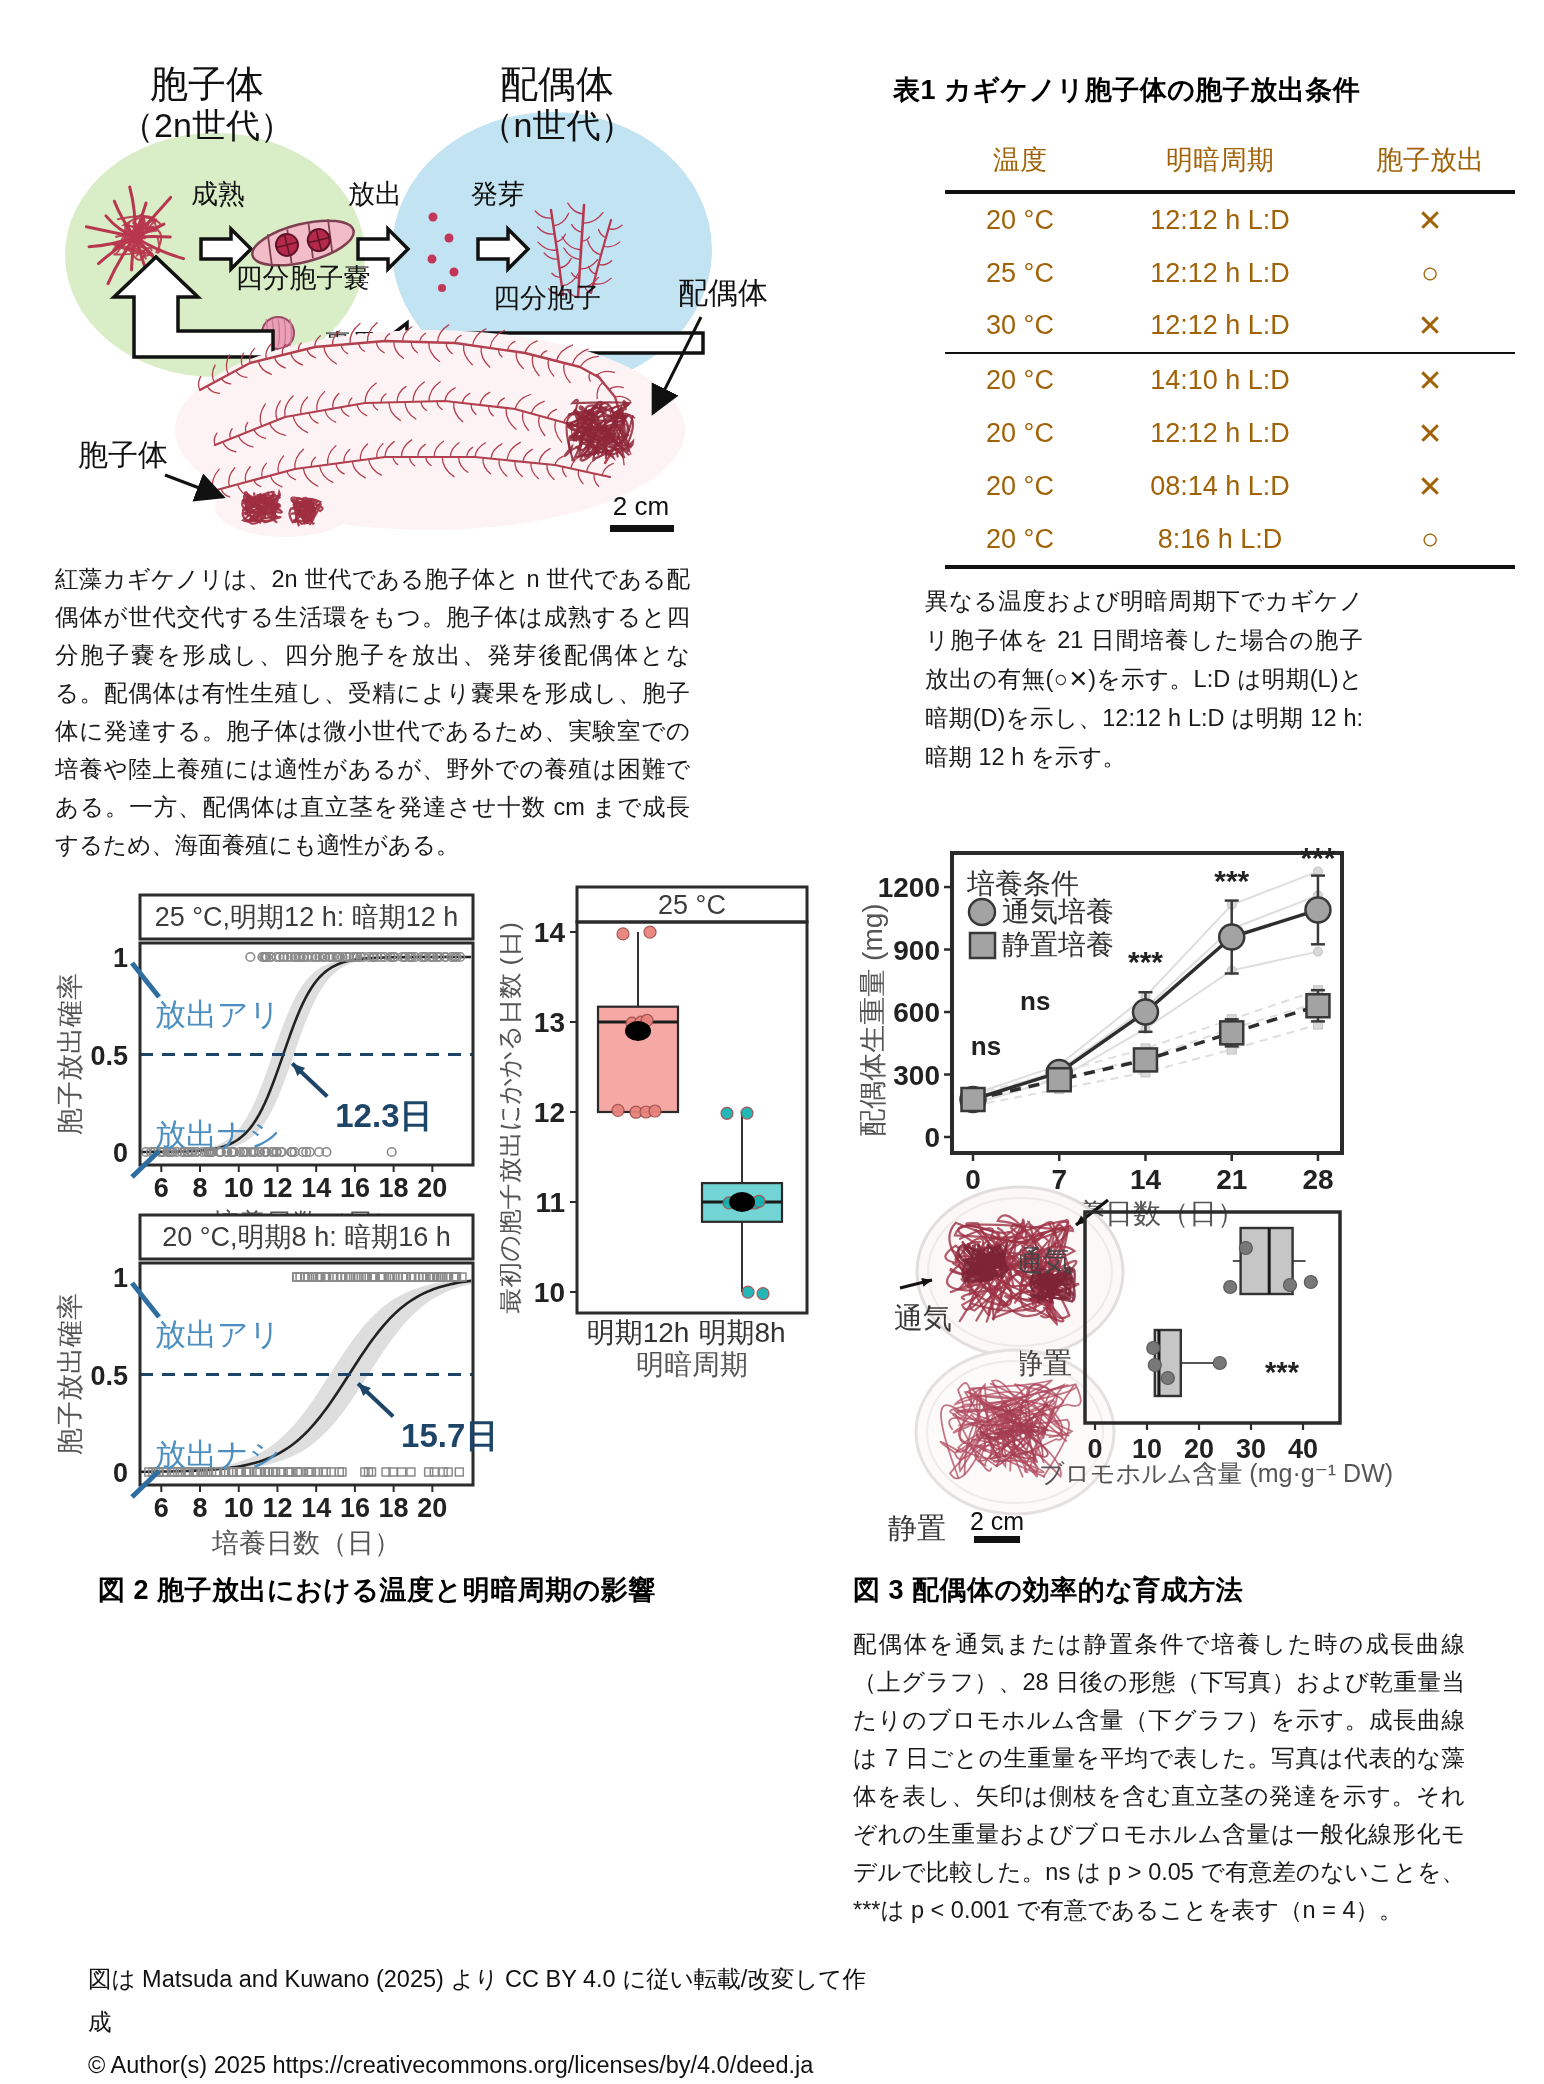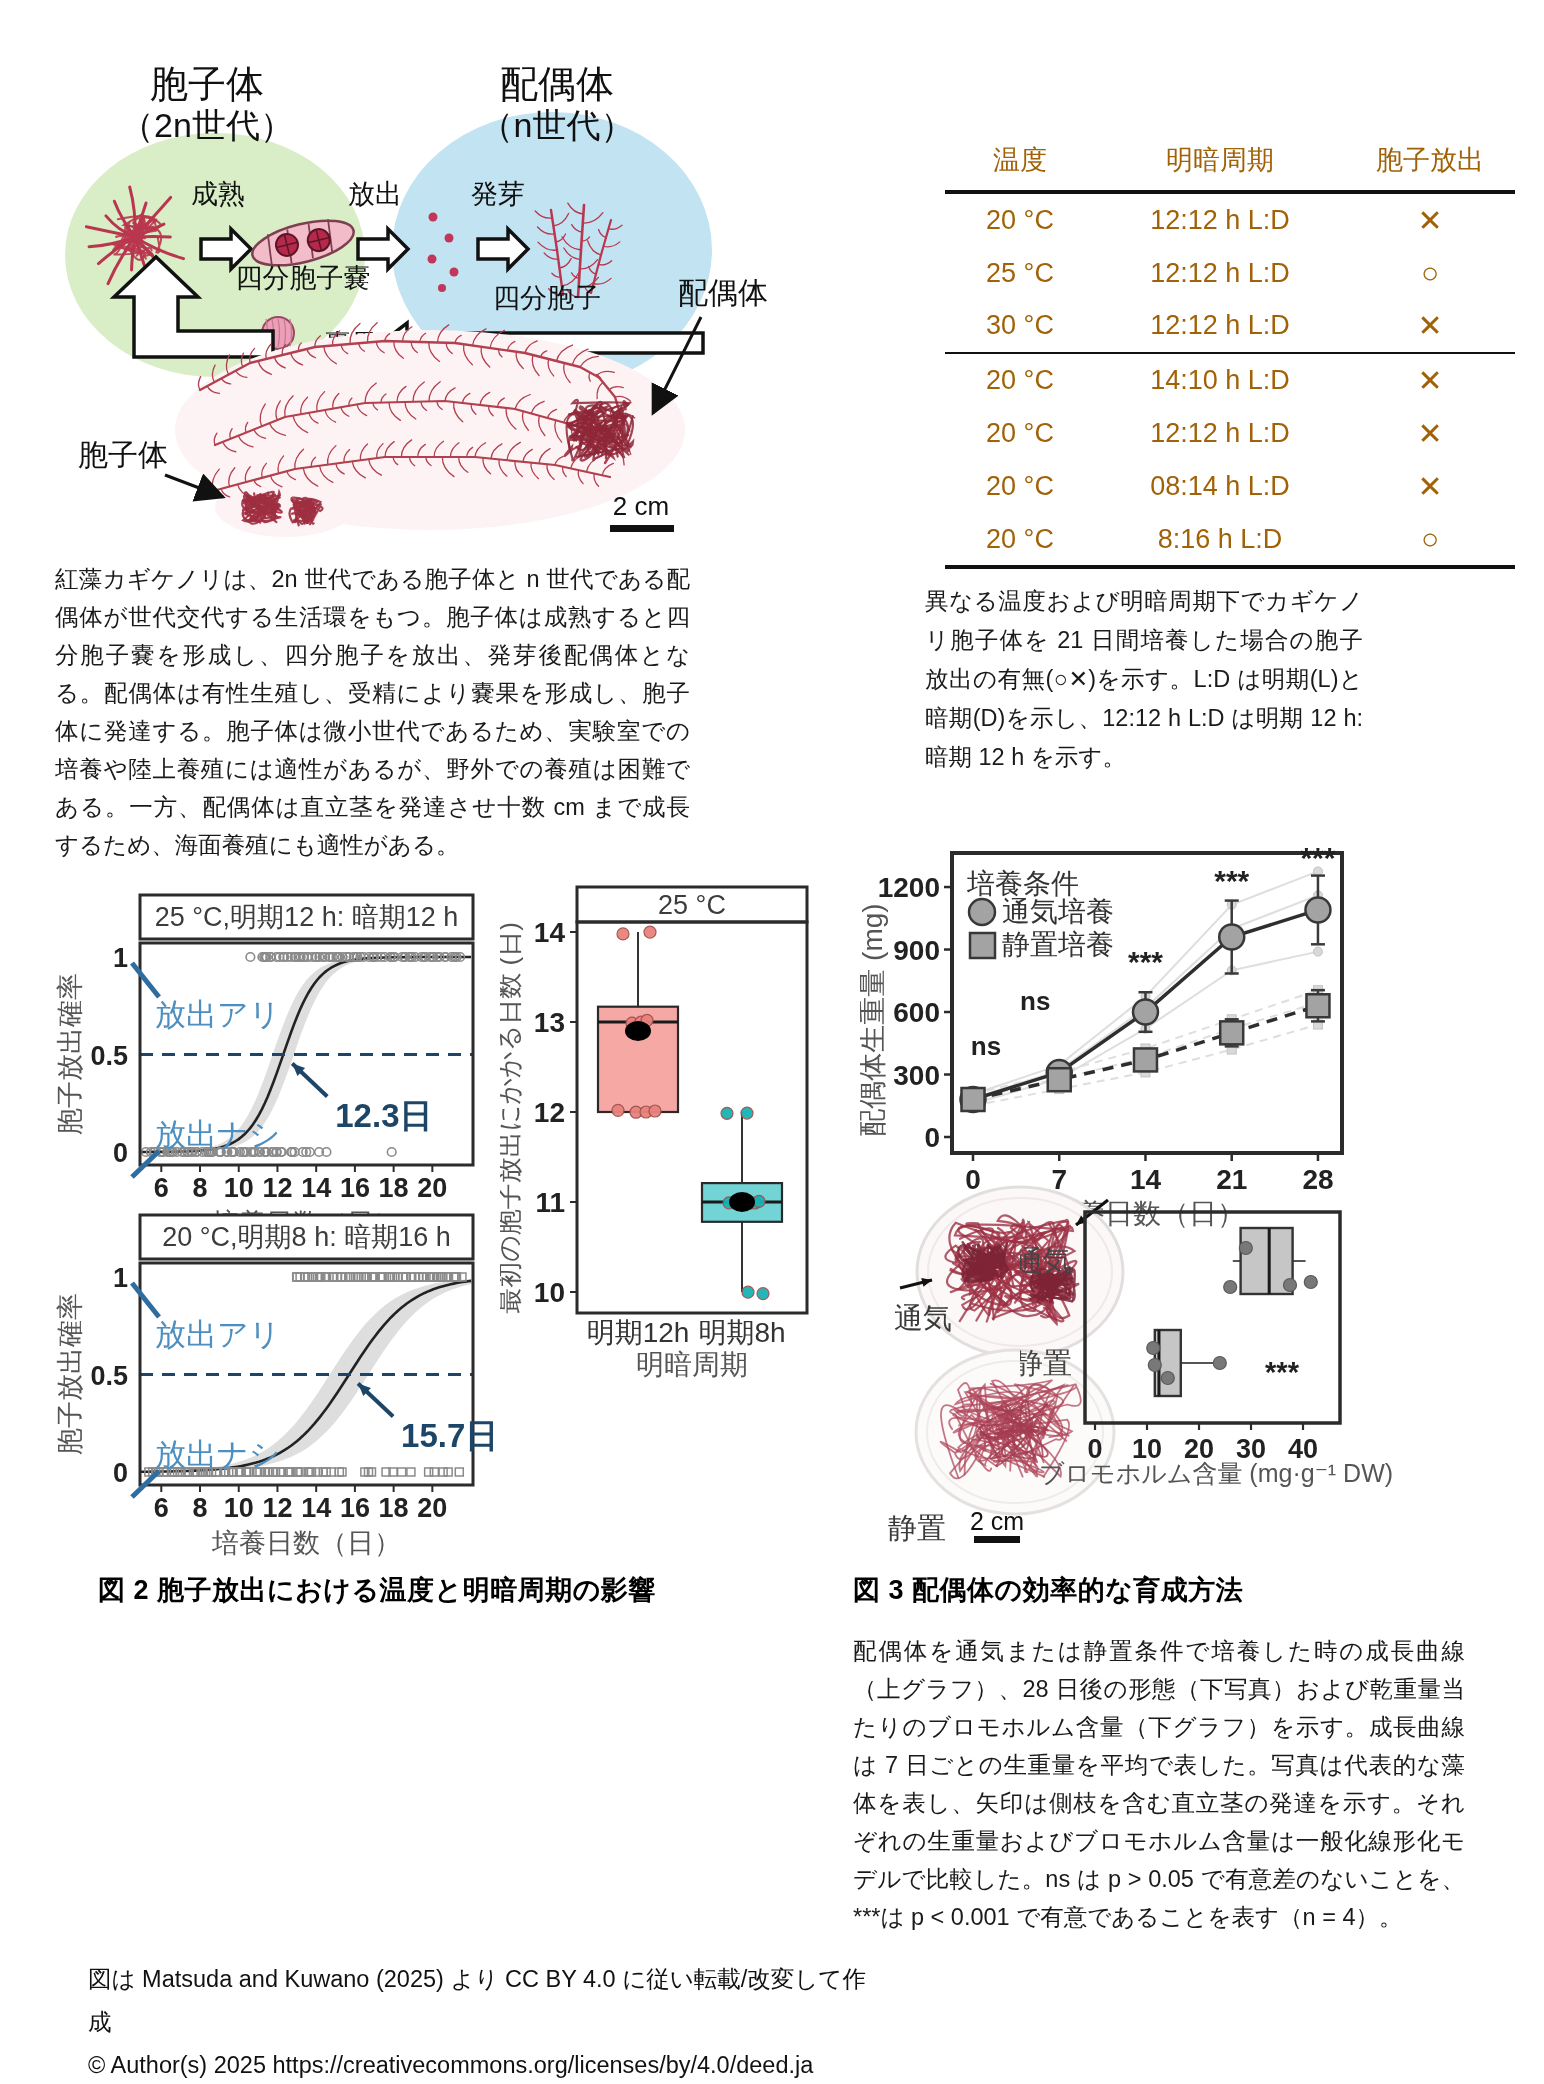--- a/index.html
+++ b/index.html
@@ -370,20 +370,21 @@
     <text x="688" y="258" font-size="30" text-anchor="middle" fill="#111">配偶体</text>
     <line x1="666" y1="272" x2="618" y2="368" stroke="#111" stroke-width="3" marker-end="url(#ah)"></line>
     <text x="606" y="470" font-size="26" text-anchor="middle" fill="#111">2 cm</text>
     <rect x="575" y="480" width="64" height="7" fill="#111"></rect>
   </svg>
 
   <div class="abs" style="left:55px;top:552px;width:635px;">
     <div class="cap-body" style="margin-top:8px;">紅藻カギケノリは、2n 世代である胞子体と n 世代である配偶体が世代交代する生活環をもつ。胞子体は成熟すると四分胞子嚢を形成し、四分胞子を放出、発芽後配偶体となる。配偶体は有性生殖し、受精により嚢果を形成し、胞子体に発達する。胞子体は微小世代であるため、実験室での培養や陸上養殖には適性があるが、野外での養殖は困難である。一方、配偶体は直立茎を発達させ十数 cm まで成長するため、海面養殖にも適性がある。</div>
   </div>
 
+  <div class="abs cap-title" style="left:893px;top:72px;width:610px;">表1 カギケノリ胞子体の胞子放出条件</div>
   <table class="tbl abs" style="left:945px;top:138px;">
     <thead>
       <tr>
         <th class="col-temp">温度</th>
         <th class="col-cycle">明暗周期</th>
         <th class="col-rel">胞子放出</th>
       </tr>
     </thead>
     <tbody id="table1-body">
         <tr>
@@ -1064,21 +1065,21 @@
         <text x="196" y="292" font-size="25" fill="#555" text-anchor="middle" font-weight="normal">ブロモホルム含量 (mg·g⁻¹ DW)</text>
         <text x="262" y="192" font-size="29" fill="#222" text-anchor="middle" font-weight="bold">***</text>
       </svg></div>
 
   <div class="abs" style="left:98px;top:1572px;width:578px;">
     <div class="cap-title">図 2 胞子放出における温度と明暗周期の影響</div>
   </div>
 
   <div class="abs" style="left:853px;top:1572px;width:612px;">
     <div class="cap-title">図 3 配偶体の効率的な育成方法</div>
-    <div class="cap-body" style="margin-top:24px;">配偶体を通気または静置条件で培養した時の成長曲線（上グラフ）、28 日後の形態（下写真）および乾重量当たりのブロモホルム含量（下グラフ）を示す。成長曲線は 7 日ごとの生重量を平均で表した。写真は代表的な藻体を表し、矢印は側枝を含む直立茎の発達を示す。それぞれの生重量およびブロモホルム含量は一般化線形化モデルで比較した。ns は p &gt;  0.05 で有意差のないことを、***は p &lt; 0.001 で有意であることを表す（n = 4）。</div>
+    <div class="cap-body" style="margin-top:17px;">配偶体を通気または静置条件で培養した時の成長曲線（上グラフ）、28 日後の形態（下写真）および乾重量当たりのブロモホルム含量（下グラフ）を示す。成長曲線は 7 日ごとの生重量を平均で表した。写真は代表的な藻体を表し、矢印は側枝を含む直立茎の発達を示す。それぞれの生重量およびブロモホルム含量は一般化線形化モデルで比較した。ns は p &gt;  0.05 で有意差のないことを、***は p &lt; 0.001 で有意であることを表す（n = 4）。</div>
   </div>
 
   <div class="abs credit" style="left:88px;top:1958px;width:800px;">
     <div>図は Matsuda and Kuwano (2025)  より CC BY 4.0 に従い転載/改変して作成</div>
     <div>© Author(s) 2025 https://creativecommons.org/licenses/by/4.0/deed.ja</div>
   </div>
 
 </div>
 
 </body></html>

